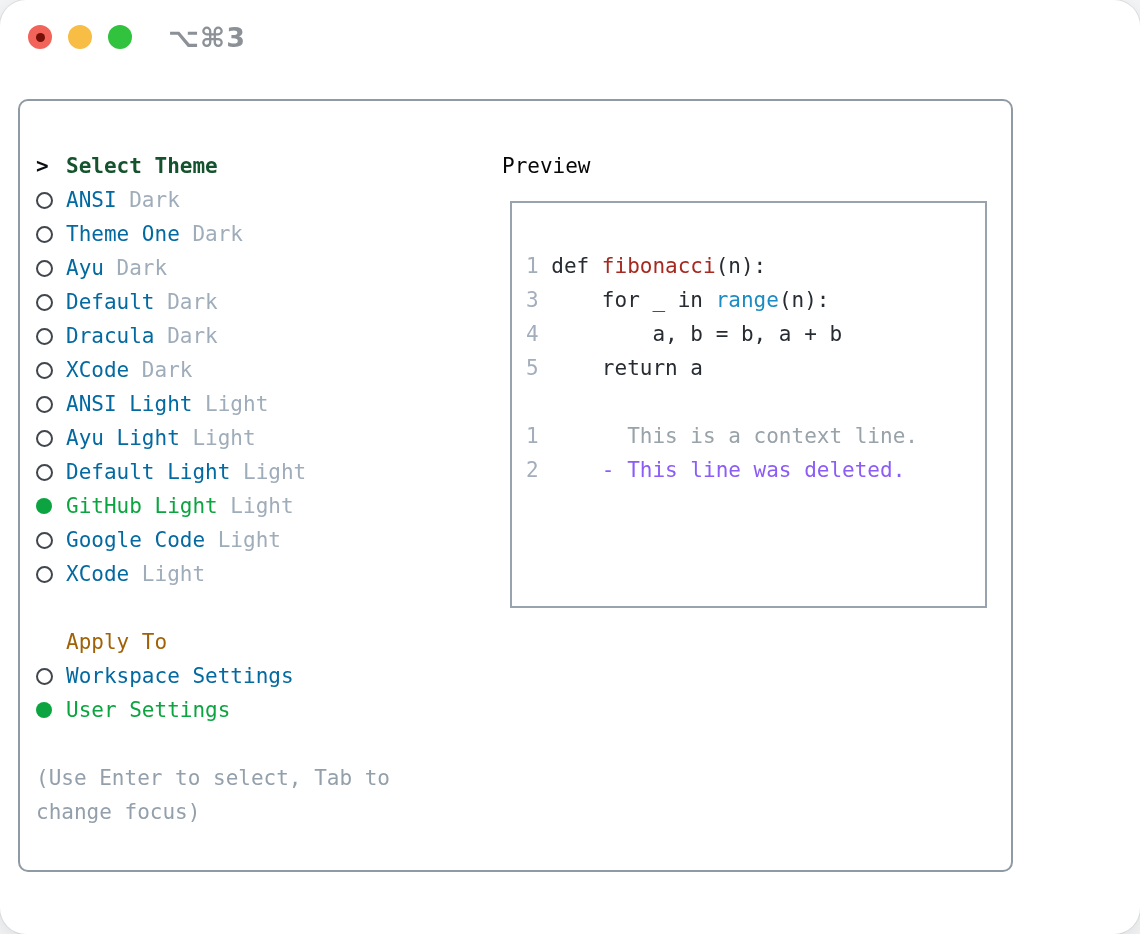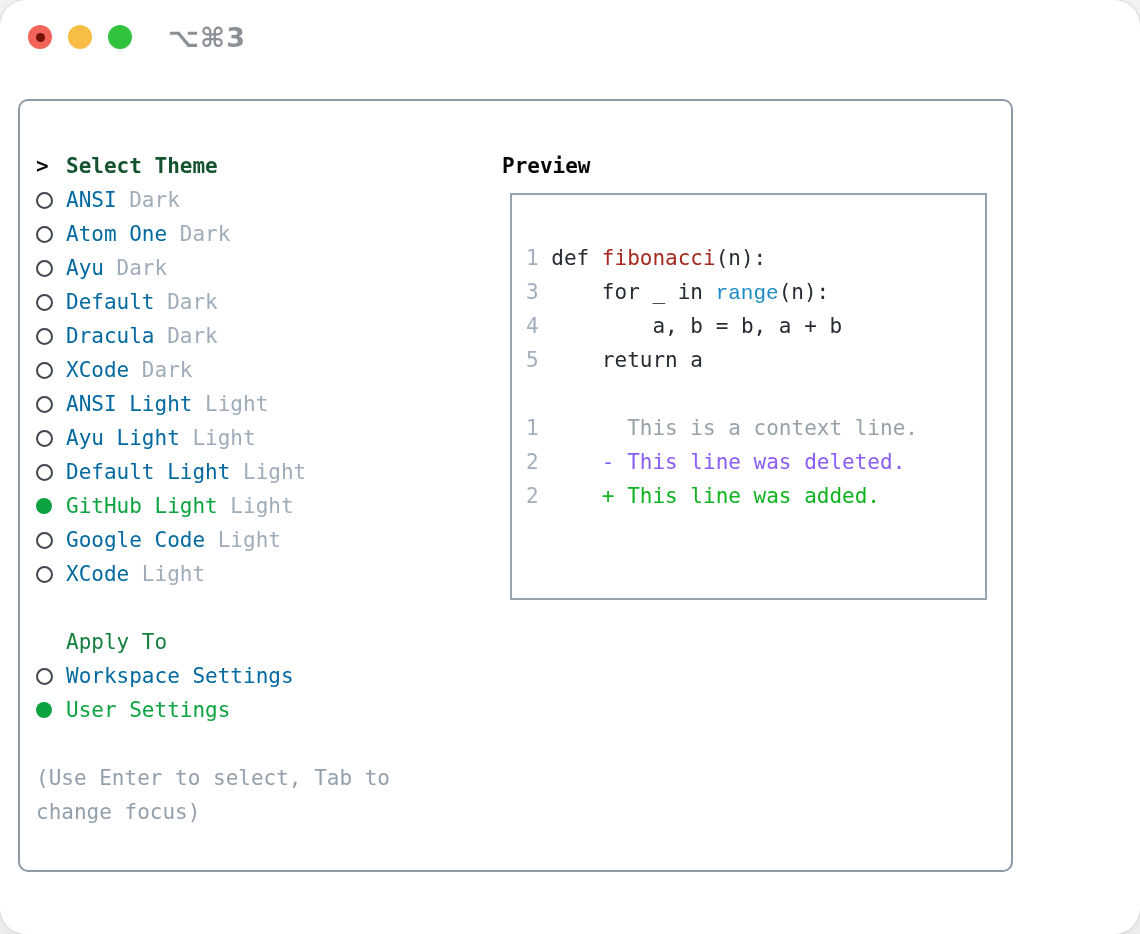--- a/index.html
+++ b/index.html
@@ -20,38 +20,38 @@
   
   .panel{position:absolute;left:18px;top:99px;width:995px;height:773px;box-sizing:border-box;
          border:2px solid #8f9aa5;border-radius:10px;background:#fff;
          padding:48px 18px 0 16px;display:flex;font-size:21px;line-height:34px;}
   .left{width:466px;flex:none;}
   .right{flex:none;}
   .row{display:flex;align-items:center;height:34px;white-space:pre;}
   .marker{width:30px;flex:none;display:flex;align-items:center;}
   .prompt{font-weight:bold;color:#0b0e11;}
   .header-label{font-weight:bold;color:#14532d;}
-  .apply-label{color:#15803d;}
+  .apply-label{color:#a16207;}
   .ring{width:13px;height:13px;border:2px solid #40464d;border-radius:50%;box-sizing:content-box;}
   .dot-selected{width:16px;height:16px;border-radius:50%;background:#0ca440;}
   .tname{color:#0369a1;}
   .tname.selected{color:#0ca440;}
   .variant{color:#9facba;margin-left:1ch;}
   .spacer{height:34px;}
   .hint{margin-top:34px;width:410px;color:#93a0ac;white-space:normal;}
   
-  .preview-label{font-weight:bold;color:#050607;}
-  .preview-box{margin-left:8px;margin-top:10px;width:477px;height:407px;box-sizing:border-box;
+  .preview-label{font-weight:normal;color:#050607;}
+  .preview-box{margin-left:8px;margin-top:18px;width:477px;height:407px;box-sizing:border-box;
                border:2px solid #99a3ae;background:#fff;padding:46px 16px 0 14px;overflow:hidden;}
   .cl{white-space:pre;height:34px;}
   .ln{display:inline-block;width:1ch;margin-right:1ch;color:#a2aebc;}
   .tok-plain{color:#272c33;}
   .tok-func{color:#a6281e;}
   .tok-num{color:#0d7f8c;}
-  .tok-builtin{color:#1a8bc4;font-family:Liberation Mono, monospace;}
+  .tok-builtin{color:#1a8bc4;}
   .tok-context{color:#98a2a9;}
   .tok-deleted{color:#8b5cf6;}
   .tok-added{color:#0fb31f;}
 </style>
 </head>
 <body>
 
 <div class="stage">
   <div class="window">
 
@@ -69,21 +69,21 @@
     <div class="panel">
 
       <div class="left">
         <div class="row">
           <span class="marker prompt">&gt;</span>
           <span class="header-label">Select Theme</span>
         </div>
 
         <div id="themes">
             <div class="row"><span class="marker"><span class="ring"></span></span><span class="tname">ANSI</span><span class="variant">Dark</span></div>
-            <div class="row"><span class="marker"><span class="ring"></span></span><span class="tname">Atom One</span><span class="variant">Dark</span></div>
+            <div class="row"><span class="marker"><span class="ring"></span></span><span class="tname">Theme One</span><span class="variant">Dark</span></div>
             <div class="row"><span class="marker"><span class="ring"></span></span><span class="tname">Ayu</span><span class="variant">Dark</span></div>
             <div class="row"><span class="marker"><span class="ring"></span></span><span class="tname">Default</span><span class="variant">Dark</span></div>
             <div class="row"><span class="marker"><span class="ring"></span></span><span class="tname">Dracula</span><span class="variant">Dark</span></div>
             <div class="row"><span class="marker"><span class="ring"></span></span><span class="tname">XCode</span><span class="variant">Dark</span></div>
             <div class="row"><span class="marker"><span class="ring"></span></span><span class="tname">ANSI Light</span><span class="variant">Light</span></div>
             <div class="row"><span class="marker"><span class="ring"></span></span><span class="tname">Ayu Light</span><span class="variant">Light</span></div>
             <div class="row"><span class="marker"><span class="ring"></span></span><span class="tname">Default Light</span><span class="variant">Light</span></div>
             <div class="row"><span class="marker"><span class="dot-selected"></span></span><span class="tname selected">GitHub Light</span><span class="variant">Light</span></div>
             <div class="row"><span class="marker"><span class="ring"></span></span><span class="tname">Google Code</span><span class="variant">Light</span></div>
             <div class="row"><span class="marker"><span class="ring"></span></span><span class="tname">XCode</span><span class="variant">Light</span></div>
@@ -110,20 +110,19 @@
         </div>
         <div class="preview-box">
           <div id="code">
               <div class="cl"><span class="ln">1</span><span class="tok-plain">def </span><span class="tok-func">fibonacci</span><span class="tok-plain">(n):</span></div>
               <div class="cl"><span class="ln">3</span><span class="tok-plain">    for _ in </span><span class="tok-builtin">range</span><span class="tok-plain">(n):</span></div>
               <div class="cl"><span class="ln">4</span><span class="tok-plain">        a, b = b, a + b</span></div>
               <div class="cl"><span class="ln">5</span><span class="tok-plain">    return a</span></div>
               <div class="cl"><span class="ln"></span></div>
               <div class="cl"><span class="ln">1</span><span class="tok-context">      This is a context line.</span></div>
               <div class="cl"><span class="ln">2</span><span class="tok-deleted">    - This line was deleted.</span></div>
-              <div class="cl"><span class="ln">2</span><span class="tok-added">    + This line was added.</span></div>
             </div>
         </div>
       </div>
 
     </div>
   </div>
 </div>
 
 </body></html>

